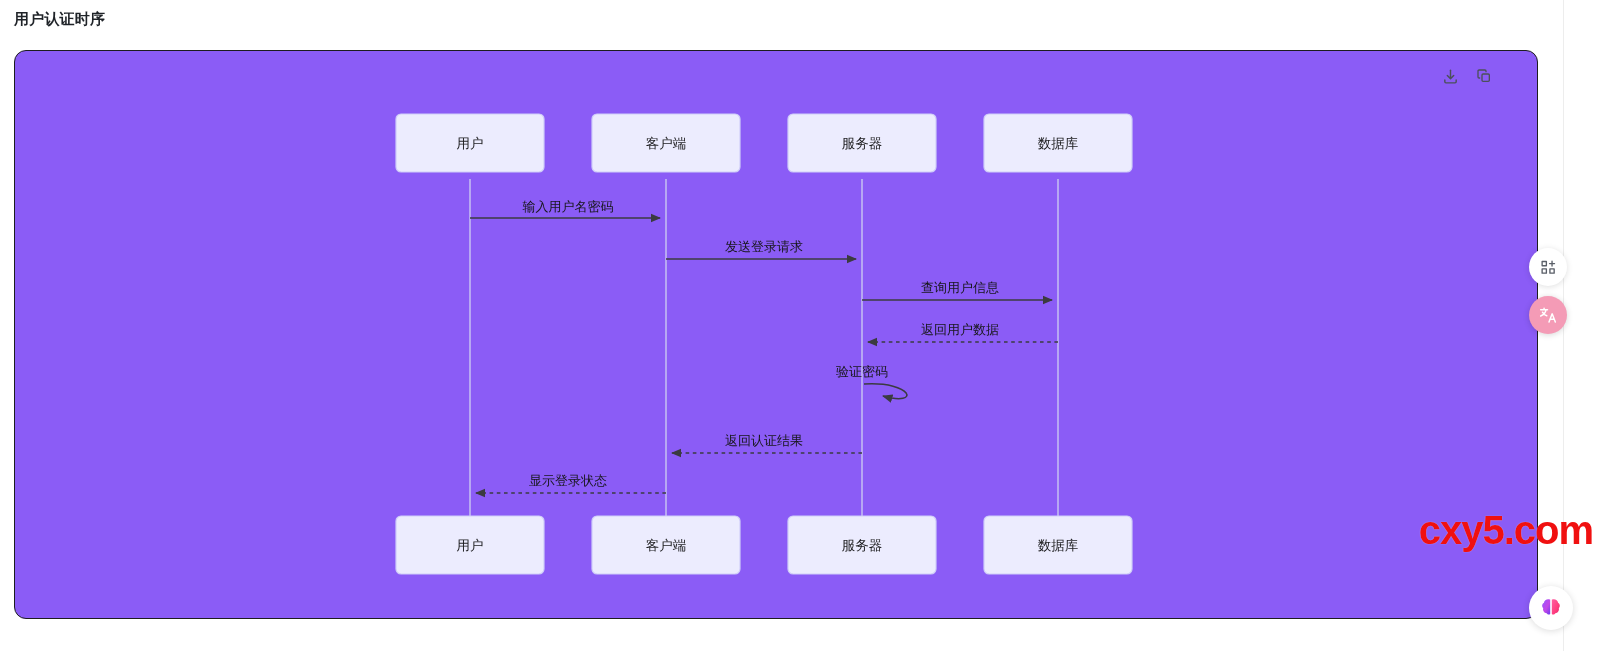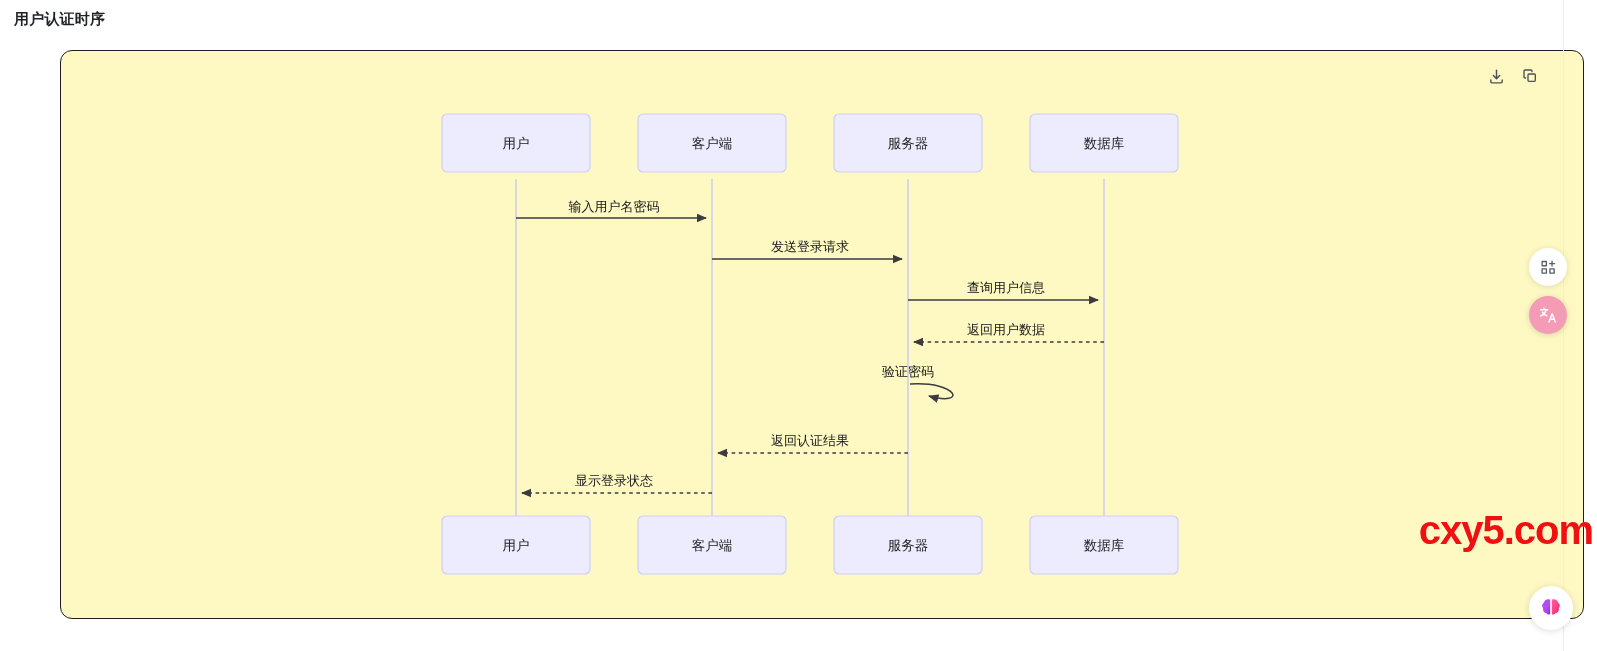--- a/index.html
+++ b/index.html
@@ -25,22 +25,21 @@
     white-space: nowrap;
   }
 
   
   .diagram-card {
     position: absolute;
     left: 14px; top: 50px;
     width: 1524px; height: 569px;
     border: 1px solid #1d1d1f;
     border-radius: 12px;
-    background: #fef9c3;
-    margin-left: 46px;
+    background: #8b5cf6;
   }
 
   
   .card-toolbar {
     position: absolute;
     right: 44px; top: 16px;
     display: flex;
     align-items: center;
     gap: 16px;
   }

